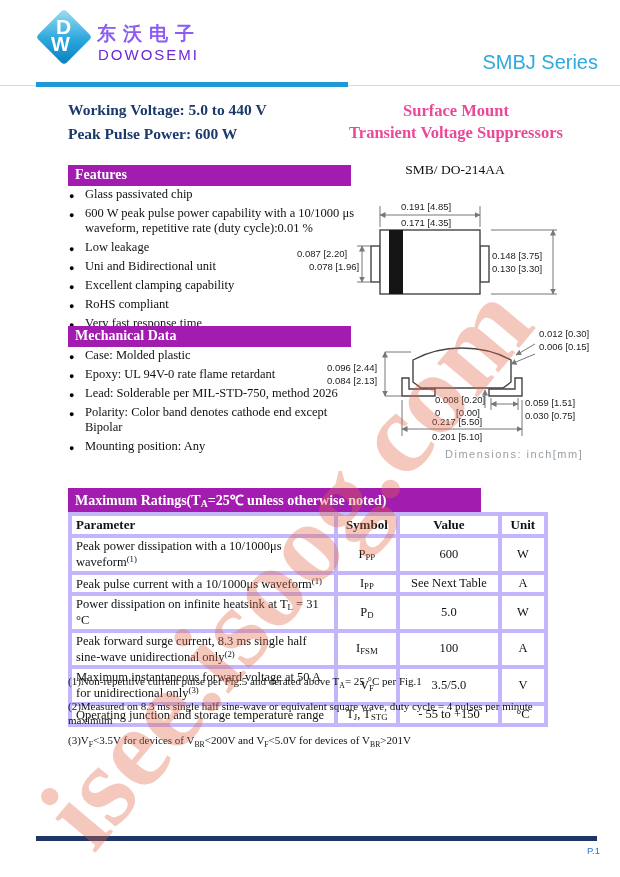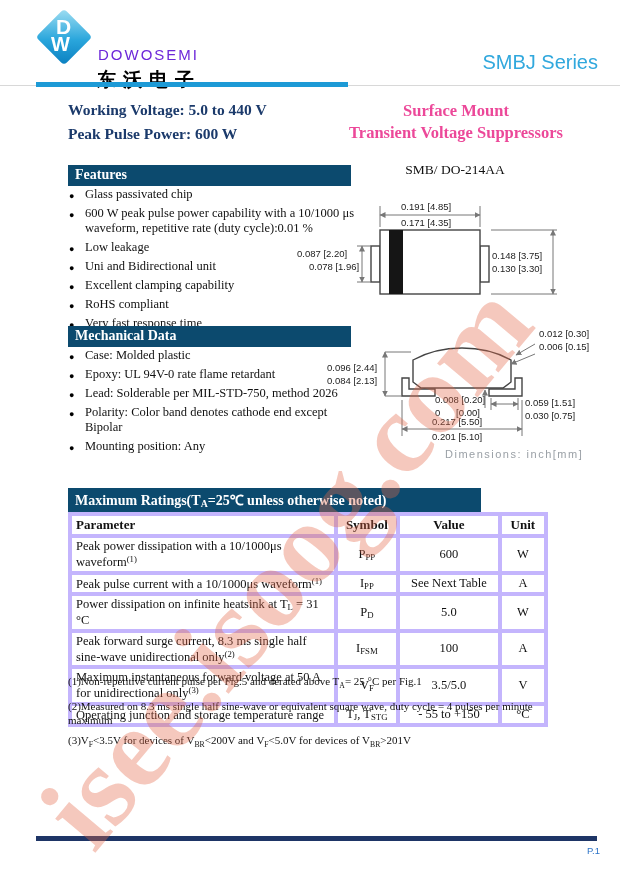--- a/index.html
+++ b/index.html
@@ -4,34 +4,34 @@
 <style>
   html,body{margin:0;padding:0;background:#fff;}
   .page{position:relative;width:620px;height:877px;background:#fff;overflow:hidden;
         font-family:"Liberation Serif",serif;color:#111;}
 
   
   .diamond{position:absolute;left:44px;top:17px;width:40px;height:40px;transform:rotate(45deg);
            background:linear-gradient(135deg,#9fdef2 0%,#2aa6dc 55%,#0a7fc0 100%);border-radius:4px;}
   .logo-d{position:absolute;left:56px;top:15px;color:#fff;font:bold 21px "Liberation Sans",sans-serif;}
   .logo-w{position:absolute;left:51px;top:33px;color:#fff;font:bold 20px "Liberation Sans",sans-serif;}
-  .company-cn{position:absolute;left:97px;top:21px;color:#000000;font:bold 19px "Liberation Serif",serif;letter-spacing:7px;white-space:nowrap;margin-top:46px;}
+  .company-cn{position:absolute;left:97px;top:21px;color:#8b5cf6;font:bold 19px "Liberation Serif",serif;letter-spacing:7px;white-space:nowrap;}
   .company-en{position:absolute;left:98px;top:46px;color:#6d28d9;font:15px "Liberation Sans",sans-serif;letter-spacing:2px;}
   .series{position:absolute;right:22px;top:51px;color:#31a8dd;font:20px "Liberation Sans",sans-serif;}
   .rule-gray{position:absolute;left:0;top:85px;width:620px;height:1px;background:#d8d8d8;}
   .rule-blue{position:absolute;left:36px;top:82px;width:312px;height:5px;background:#1d9ad6;}
 
   
   .intro{position:absolute;left:68px;top:98px;font:bold 15.5px "Liberation Serif",serif;
          color:#1b3a6b;line-height:24px;}
   .main-title{position:absolute;left:300px;top:100px;width:312px;text-align:center;
          font:bold 16.5px "Liberation Serif",serif;color:#ec4899;line-height:22px;}
 
   
-  .banner{position:absolute;left:68px;width:283px;background:#0c4a6e;color:#fff;
+  .banner{position:absolute;left:68px;width:283px;background:#a21caf;color:#fff;
           font:bold 14px "Liberation Serif",serif;padding:2px 0 3px 7px;box-sizing:border-box;}
   .banner.wide{width:413px;}
   .blist{position:absolute;left:68px;width:290px;font:12.5px "Liberation Serif",serif;color:#111;}
   .li{position:relative;padding-left:17px;line-height:14.5px;margin-bottom:4.5px;}
   .li::before{content:"●";position:absolute;left:1px;top:2px;font-size:9px;color:#000;}
 
   
   .pkg-name{position:absolute;left:330px;top:162px;width:250px;text-align:center;
             font:13.5px "Liberation Serif",serif;color:#111;}
   .draw{position:absolute;left:295px;width:325px;}

